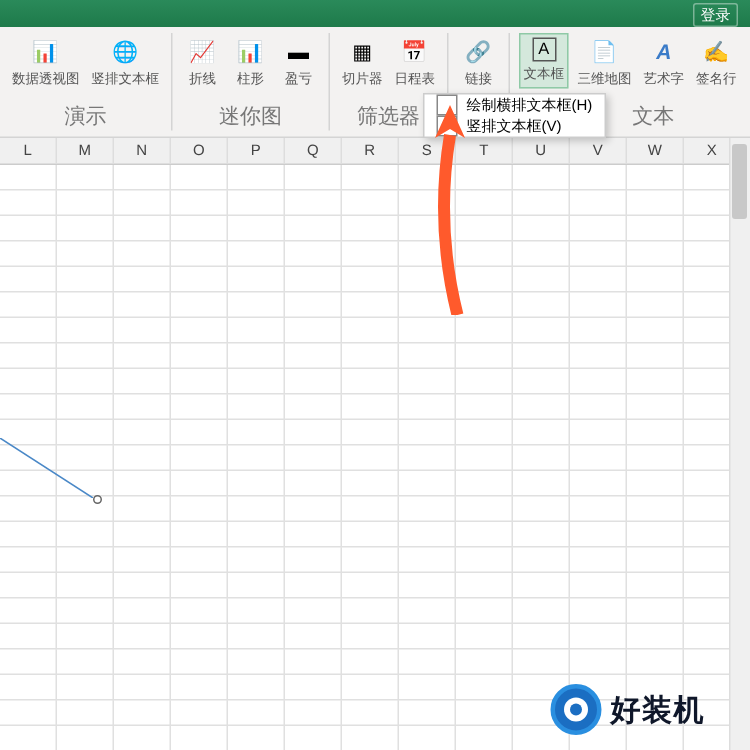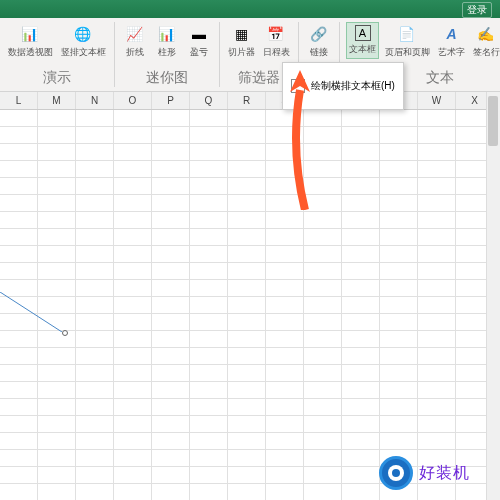--- a/index.html
+++ b/index.html
@@ -8,35 +8,35 @@
 .titlebar-right{position:absolute;right:8px;top:2px;color:#fff;font-size:10px;border:1px solid rgba(255,255,255,.4);padding:0 4px;border-radius:2px}
 .ribbon{background:#f3f2f1;border-bottom:1px solid #d4d4d4;height:74px;display:flex;padding:4px 0}
 .rgroup{border-right:1px solid #d4d4d4;padding:0 6px;display:flex;flex-direction:column;align-items:center;justify-content:space-between;height:100%}
 .rgroup-icons{display:flex;gap:4px;align-items:flex-start}
 .rbtn{display:flex;flex-direction:column;align-items:center;cursor:pointer;padding:2px;min-width:28px}
 .rbtn.active{background:#d4e8dc;border:1px solid #8fc9a6}
 .rbtn-icon{width:20px;height:20px;display:flex;align-items:center;justify-content:center;font-size:14px}
 .rbtn-label{font-size:9px;color:#555;margin-top:2px;white-space:nowrap}
 .rgroup-label{font-size:14px;color:#777;margin-top:auto}
 .dropdown{position:absolute;top:62px;left:282px;background:#fff;border:1px solid #ccc;box-shadow:2px 2px 5px rgba(0,0,0,.2);z-index:10;min-width:120px}
-.ddi{padding:16px 8px;font-size:10px;display:flex;align-items:center;gap:6px;cursor:pointer}
+.ddi{padding:0 8px;font-size:10px;display:flex;align-items:center;gap:6px;cursor:pointer}
 .ddi-icon{width:14px;height:14px;border:1px solid #888;display:inline-block}
 .grid-area{position:absolute;top:92px;left:0;right:0;bottom:0;overflow:hidden}
 .colheaders{display:flex;height:18px;background:#f0f0f0;border-bottom:1px solid #ccc}
 .ch{width:38px;text-align:center;font-size:10px;color:#444;border-right:1px solid #ddd;line-height:18px}
 .gridbody{position:relative}
 .grow{display:flex;height:17px}
 .gcell{width:38px;border-right:1px solid #e0e0e0;border-bottom:1px solid #e0e0e0}
 .arrow{position:absolute;top:70px;left:285px;z-index:20;pointer-events:none}
 .arrow svg{width:40px;height:140px}
 .watermark{position:absolute;bottom:10px;right:30px;display:flex;align-items:center;gap:6px;z-index:30}
 .wm-logo{width:34px;height:34px;border-radius:50%;background:#1b6ec2;border:3px solid #2a8fe0;display:flex;align-items:center;justify-content:center}
 .wm-eye{width:16px;height:16px;border-radius:50%;background:#fff;display:flex;align-items:center;justify-content:center}
 .wm-pupil{width:8px;height:8px;border-radius:50%;background:#1b6ec2}
-.wm-text{font-size:16px;font-weight:normal;color:#6d28d9;letter-spacing:1px}
+.wm-text{font-size:20px;font-weight:bold;color:#0f172a;letter-spacing:1px}
 .shape-handle{position:absolute;top:238px;left:62px;width:6px;height:6px;border:1px solid #666;border-radius:50%;background:#fff}
 .shape-line{position:absolute;top:200px;left:0;width:62px;height:40px}
 .scrollbar-r{position:absolute;right:0;top:92px;bottom:0;width:14px;background:#f0f0f0;border-left:1px solid #ddd}
 .sb-thumb{position:absolute;right:2px;top:4px;width:10px;height:50px;background:#c8c8c8;border-radius:2px}
 </style>
 </head>
 <body>
 
 <div class="titlebar">
   <span class="titlebar-right">登录</span>
@@ -96,21 +96,21 @@
     <div class="rgroup-label">链接</div>
   </div>
   <div class="rgroup">
     <div class="rgroup-icons">
       <div class="rbtn active">
         <div class="rbtn-icon" style="border:1px solid #555;font-size:11px;width:16px;height:16px">A</div>
         <div class="rbtn-label">文本框</div>
       </div>
       <div class="rbtn">
         <div class="rbtn-icon">📄</div>
-        <div class="rbtn-label">页眉和页脚</div>
+        <div class="rbtn-label">三维地图</div>
       </div>
       <div class="rbtn">
         <div class="rbtn-icon" style="color:#3a7bc8;font-style:italic;font-weight:bold">A</div>
         <div class="rbtn-label">艺术字</div>
       </div>
       <div class="rbtn">
         <div class="rbtn-icon">✍</div>
         <div class="rbtn-label">签名行</div>
       </div>
       <div class="rbtn">
@@ -120,20 +120,24 @@
     </div>
     <div class="rgroup-label">文本</div>
   </div>
 
 </div>
 
 <div class="dropdown">
   <div class="ddi">
     <span class="ddi-icon"></span>
     <span>绘制横排文本框(H)</span>
+  </div>
+  <div class="ddi">
+    <span class="ddi-icon"></span>
+    <span>竖排文本框(V)</span>
   </div>
 </div>
 
 <div class="grid-area">
   <div class="colheaders">
     <div class="ch">L</div>
     <div class="ch">M</div>
     <div class="ch">N</div>
     <div class="ch">O</div>
     <div class="ch">P</div>

